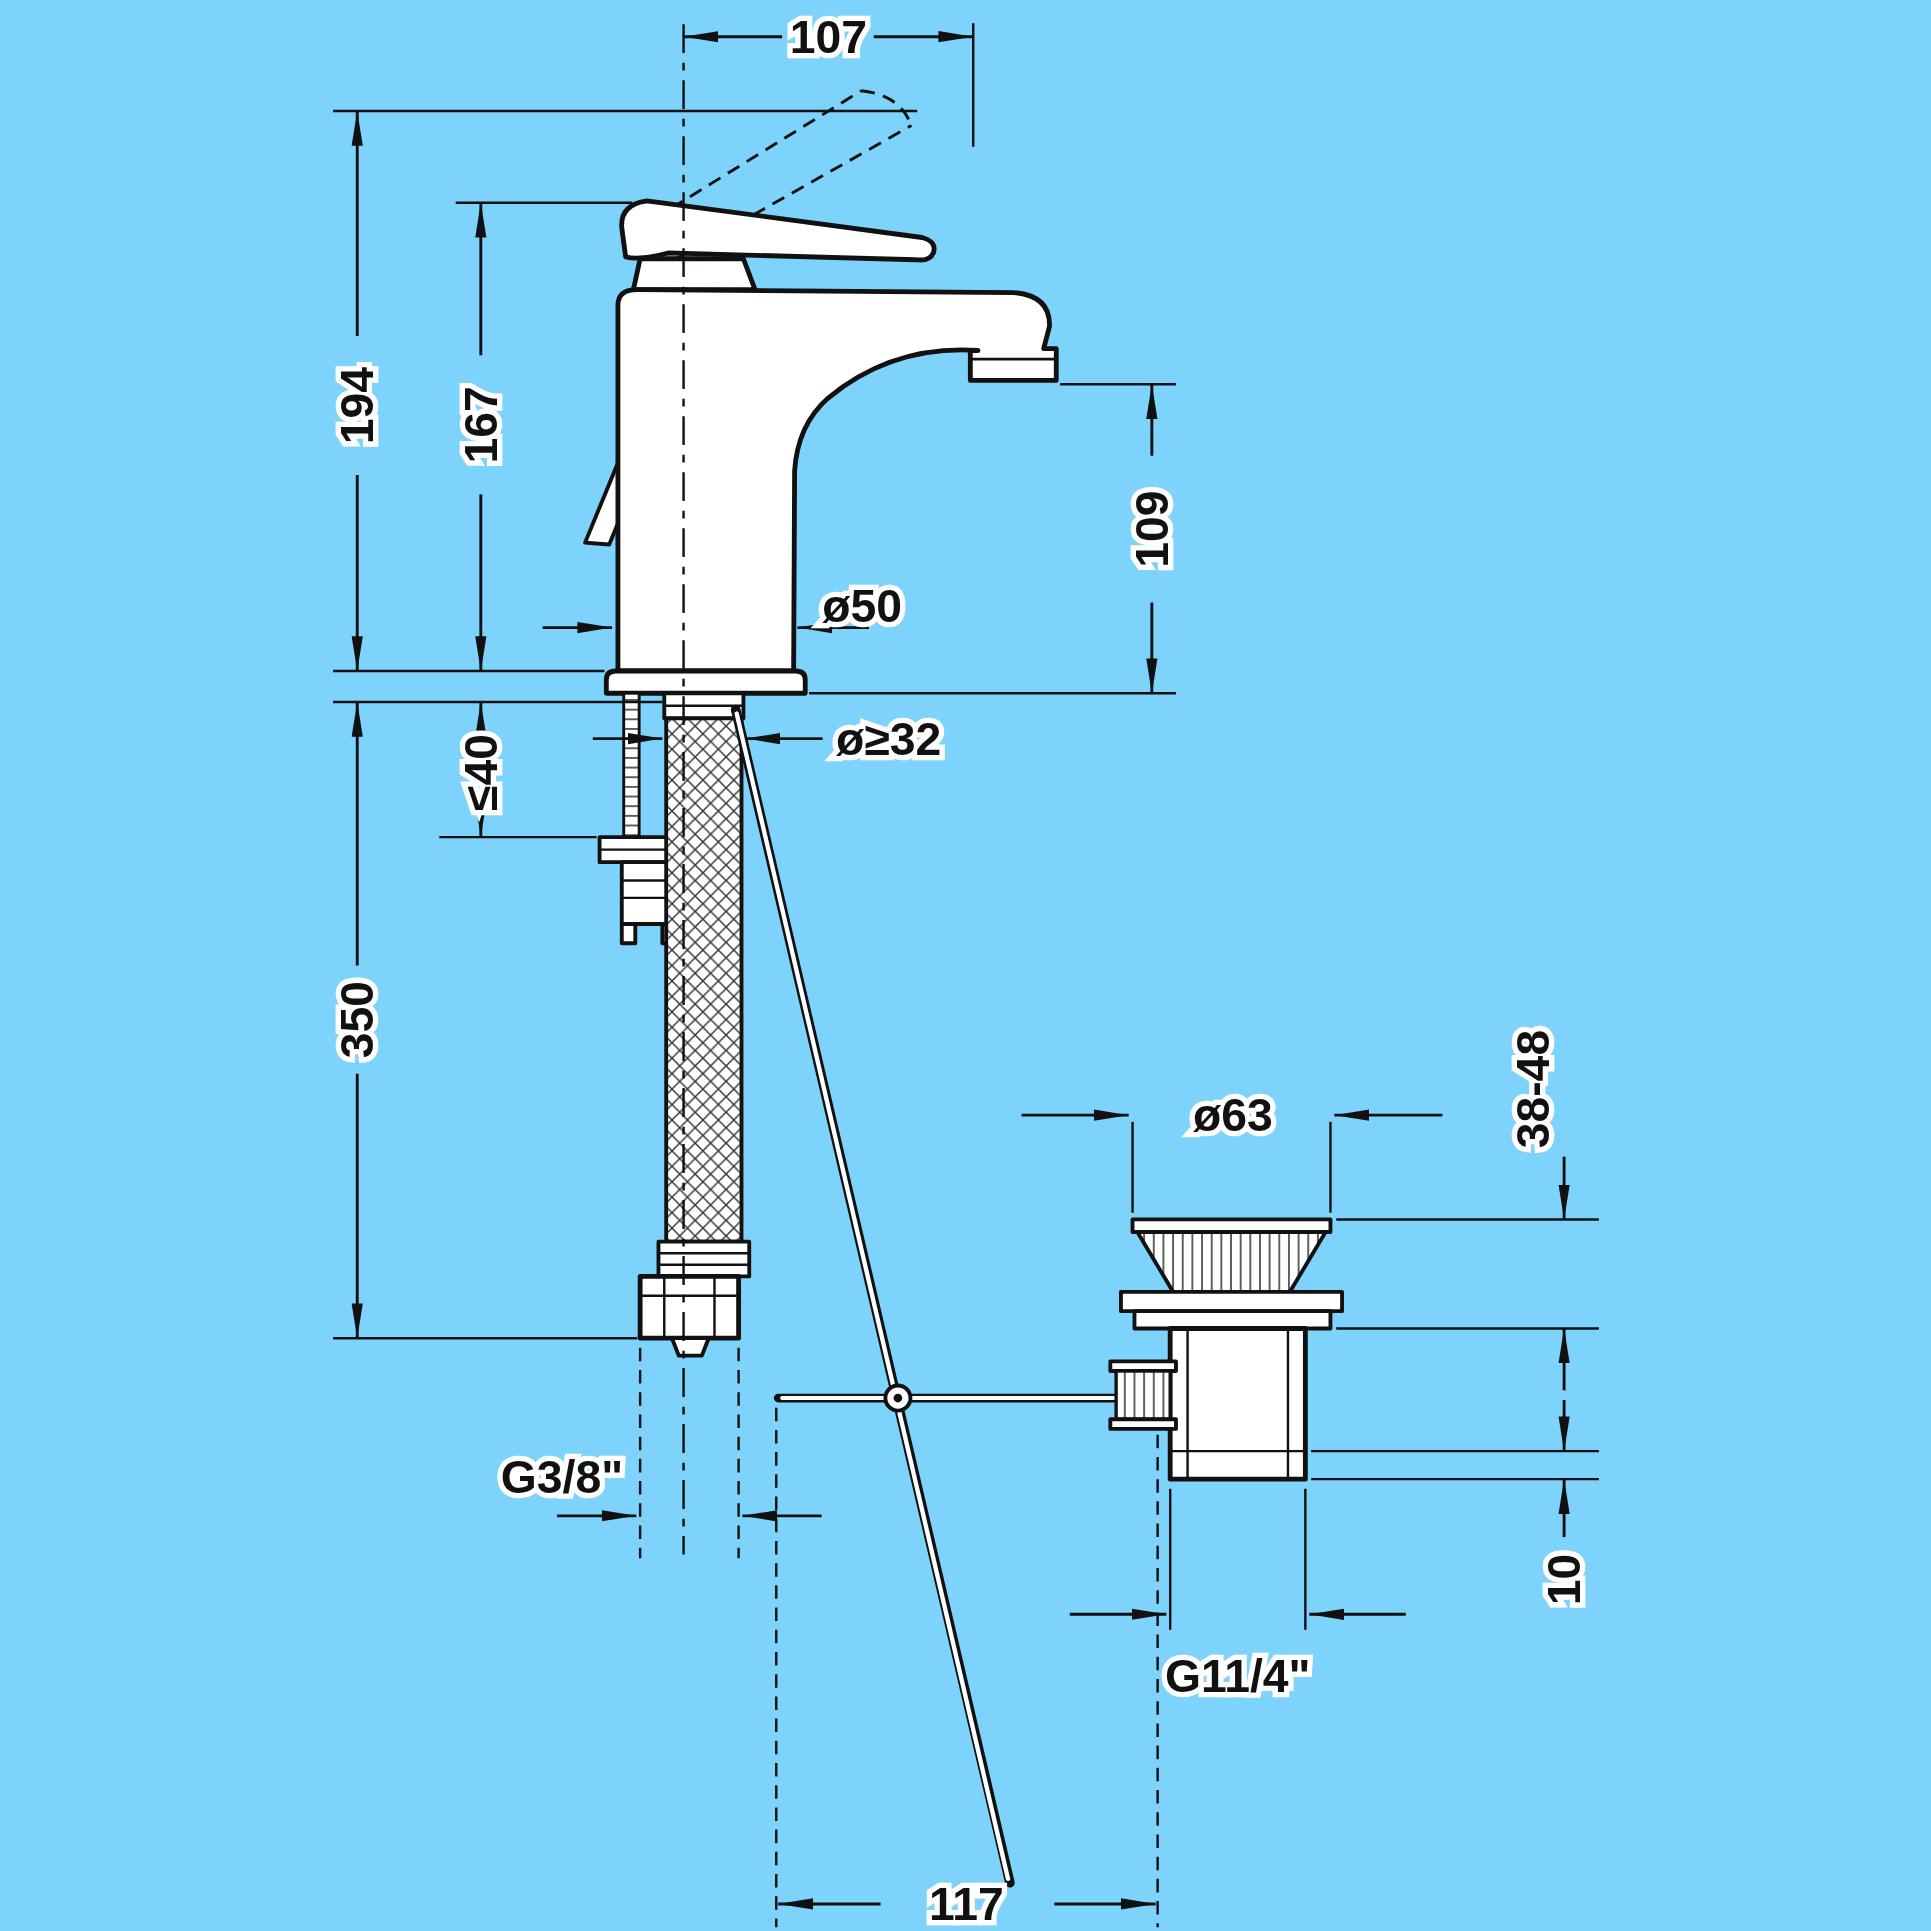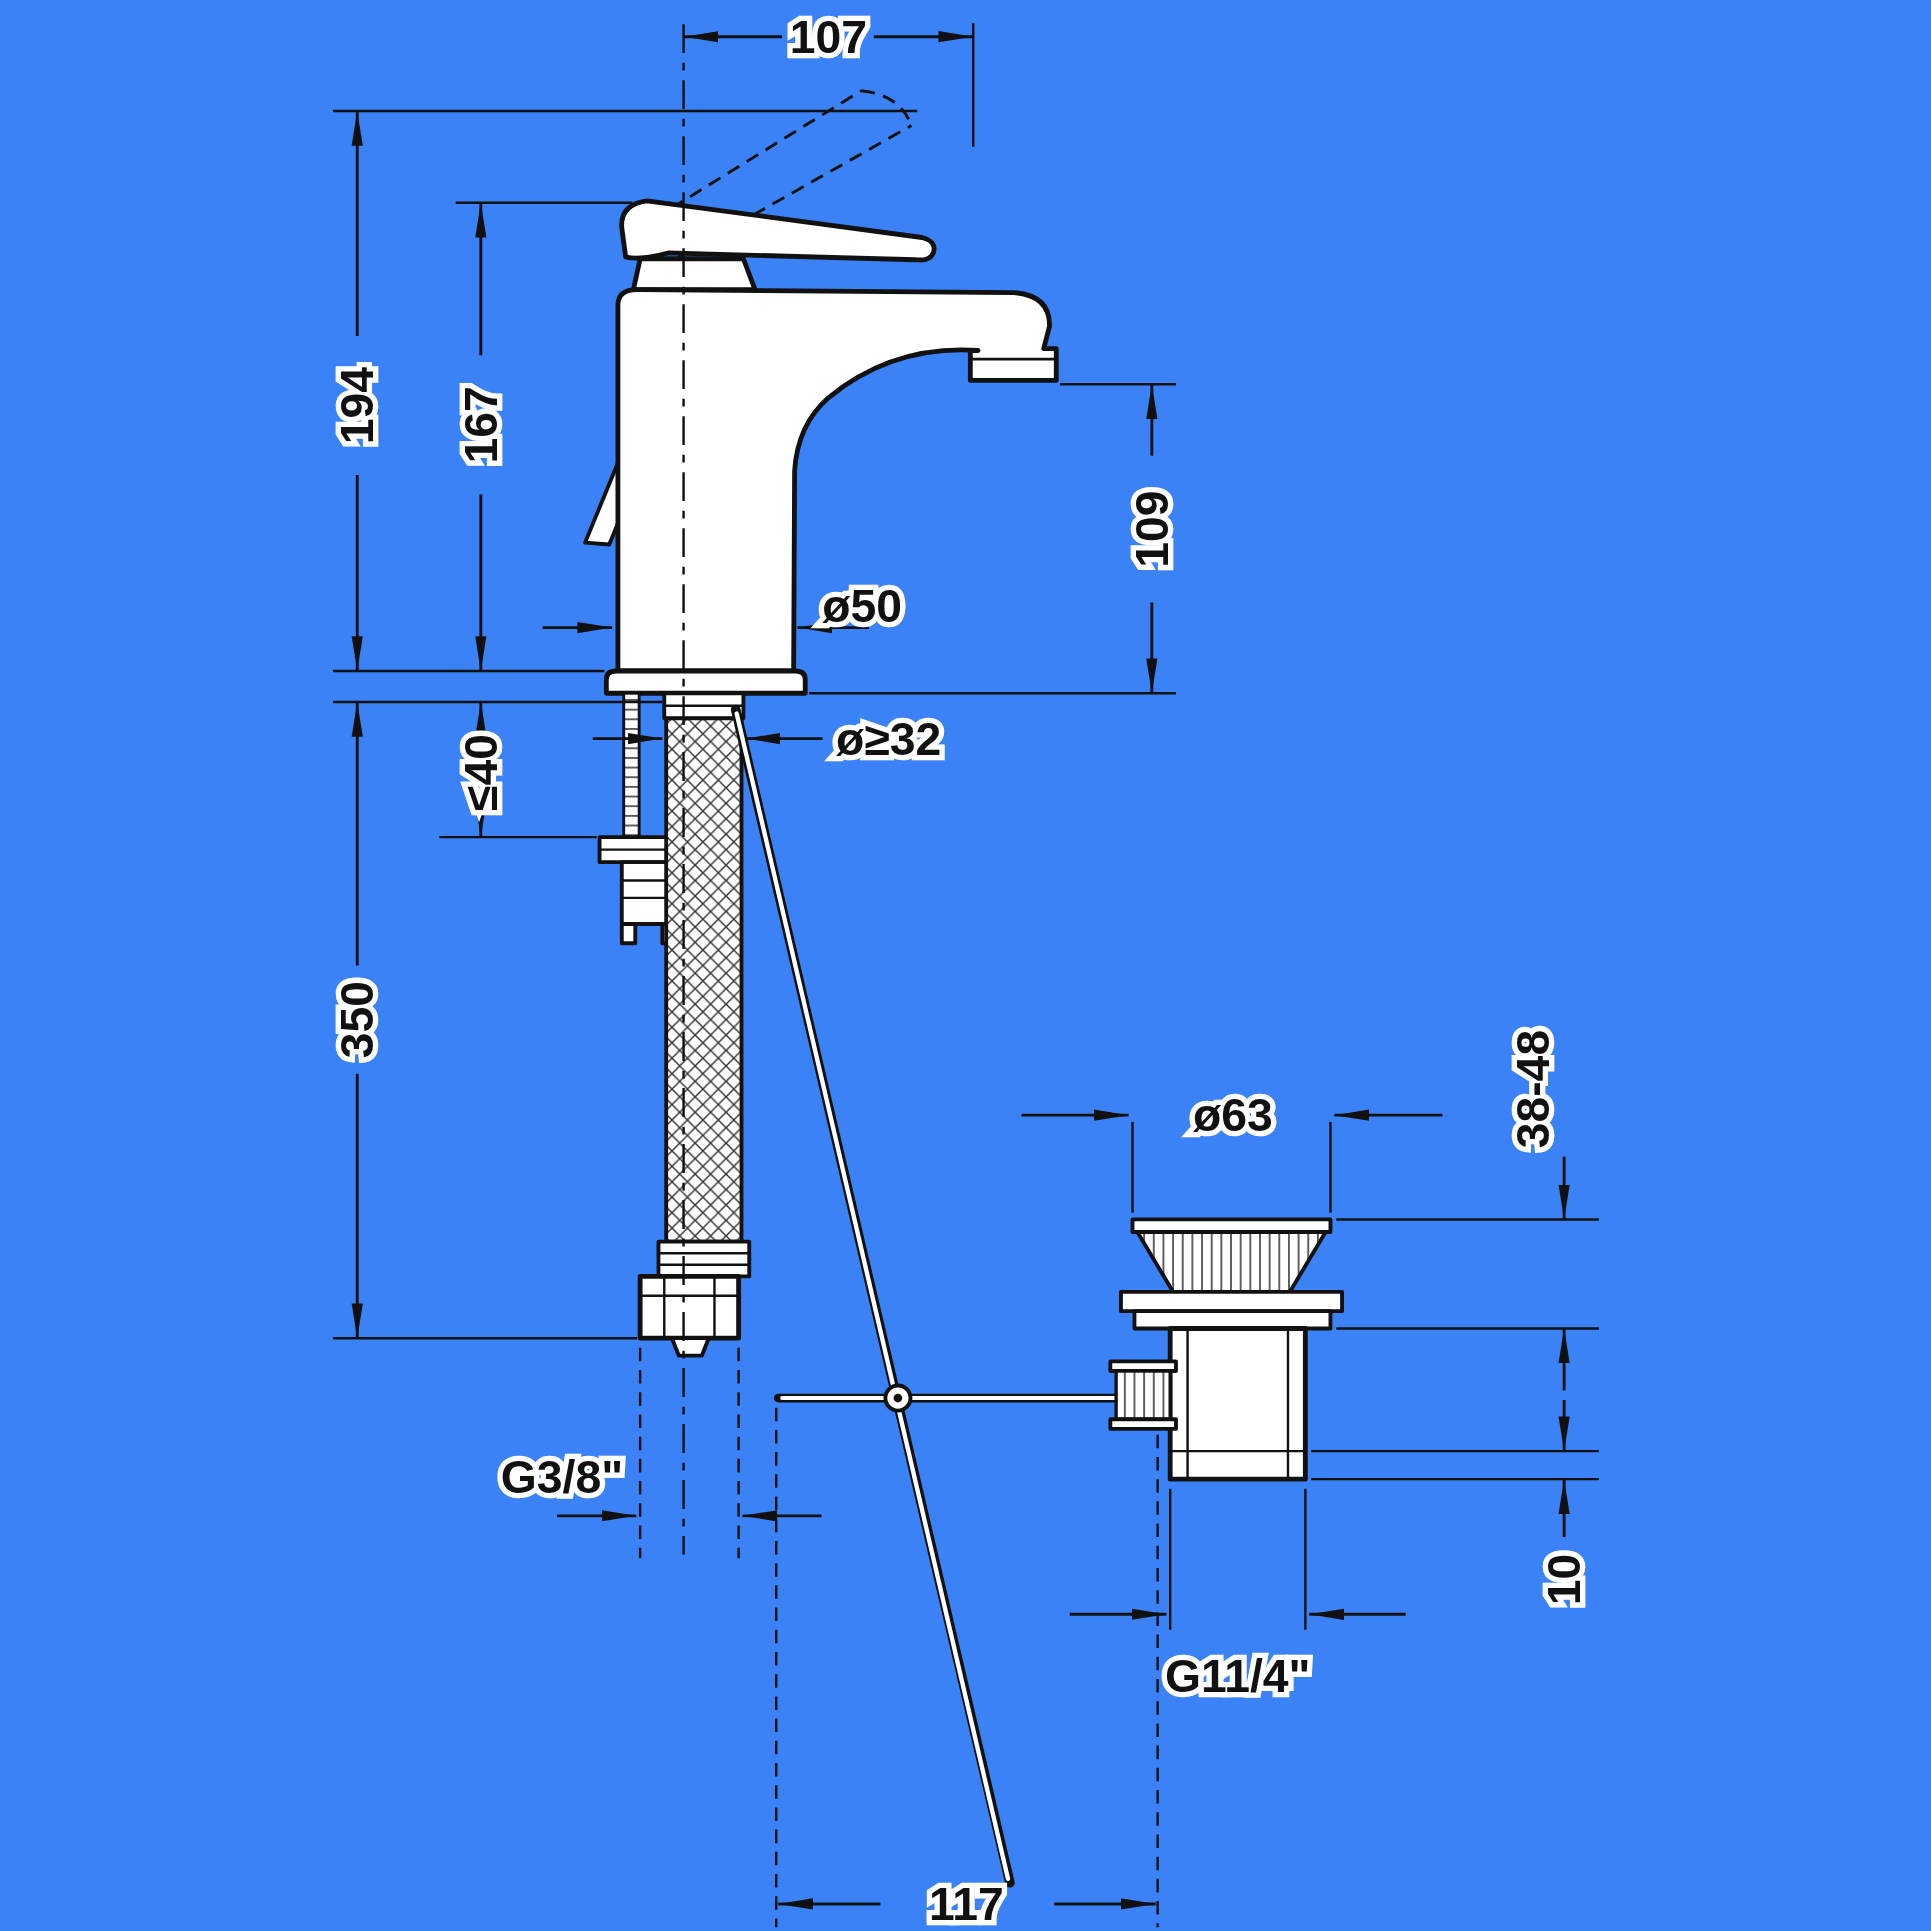--- a/index.html
+++ b/index.html
@@ -1,16 +1,16 @@
 <!DOCTYPE html>
 <html><head>
 <meta charset="utf-8">
 <style>
   html,body{margin:0;padding:0;background:#ffffff;}
-  .stage{width:1931px;height:1931px;background:#3b82f6;position:relative;}
+  .stage{width:1931px;height:1931px;background:#7dd3fc;position:relative;}
   svg{display:block;}
   text.dt{
     font-family:"Liberation Sans",sans-serif;
     font-weight:bold;
     font-size:48px;
     fill:#111;
     stroke:#fff;
     stroke-width:11px;
     paint-order:stroke;
   }

